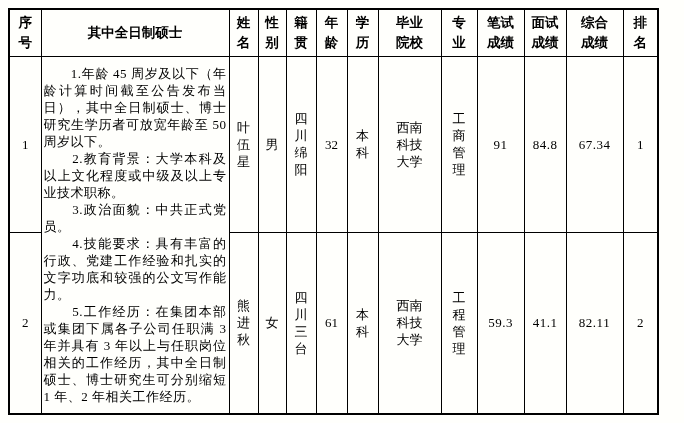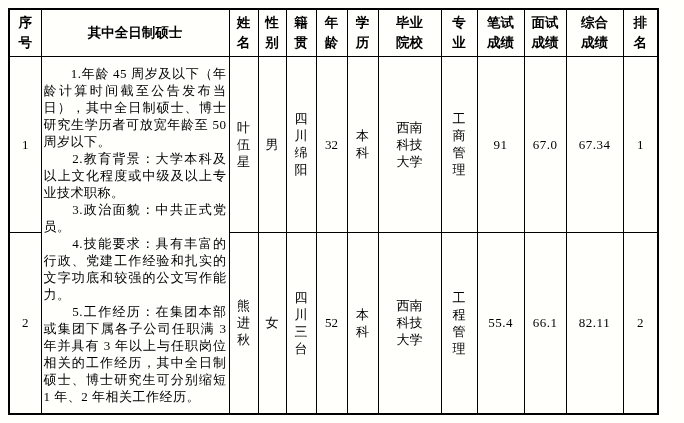--- a/index.html
+++ b/index.html
@@ -121,44 +121,44 @@
         <td>本
 科</td>
         <td>西南
 科技
 大学</td>
         <td>工
 商
 管
 理</td>
         <td class="score-cell">91</td>
-        <td class="score-cell">67.0</td>
+        <td class="score-cell">84.8</td>
         <td class="score-cell">67.34</td>
         <td>1</td>
       </tr>
       <tr class="data-row-2">
         <td>2</td>
         <td>熊
 进
 秋</td>
         <td>女</td>
         <td>四
 川
 三
 台</td>
-        <td>52</td>
+        <td>61</td>
         <td>本
 科</td>
         <td>西南
 科技
 大学</td>
         <td>工
 程
 管
 理</td>
-        <td class="score-cell">55.4</td>
-        <td class="score-cell">66.1</td>
+        <td class="score-cell">59.3</td>
+        <td class="score-cell">41.1</td>
         <td class="score-cell">82.11</td>
         <td>2</td>
       </tr>
     </tbody>
   </table>
 </div>
 
 </body></html>

